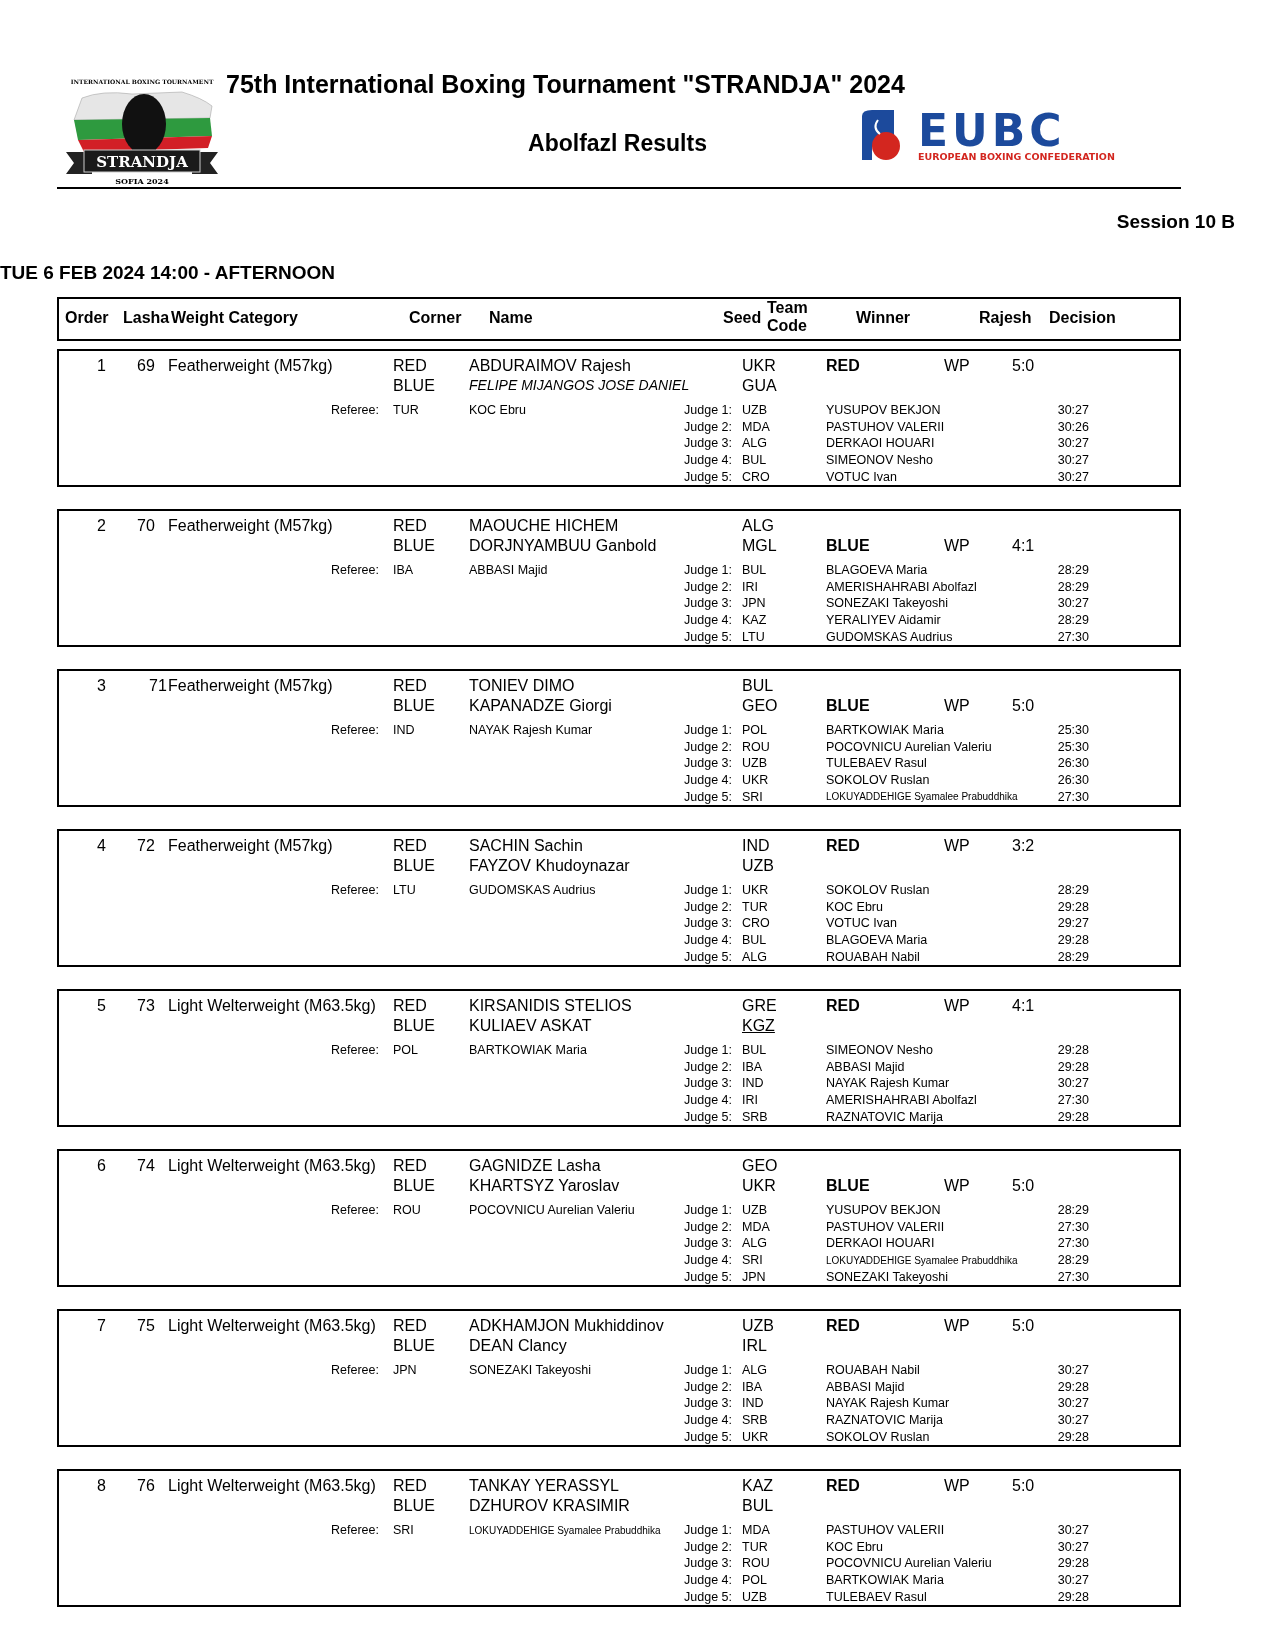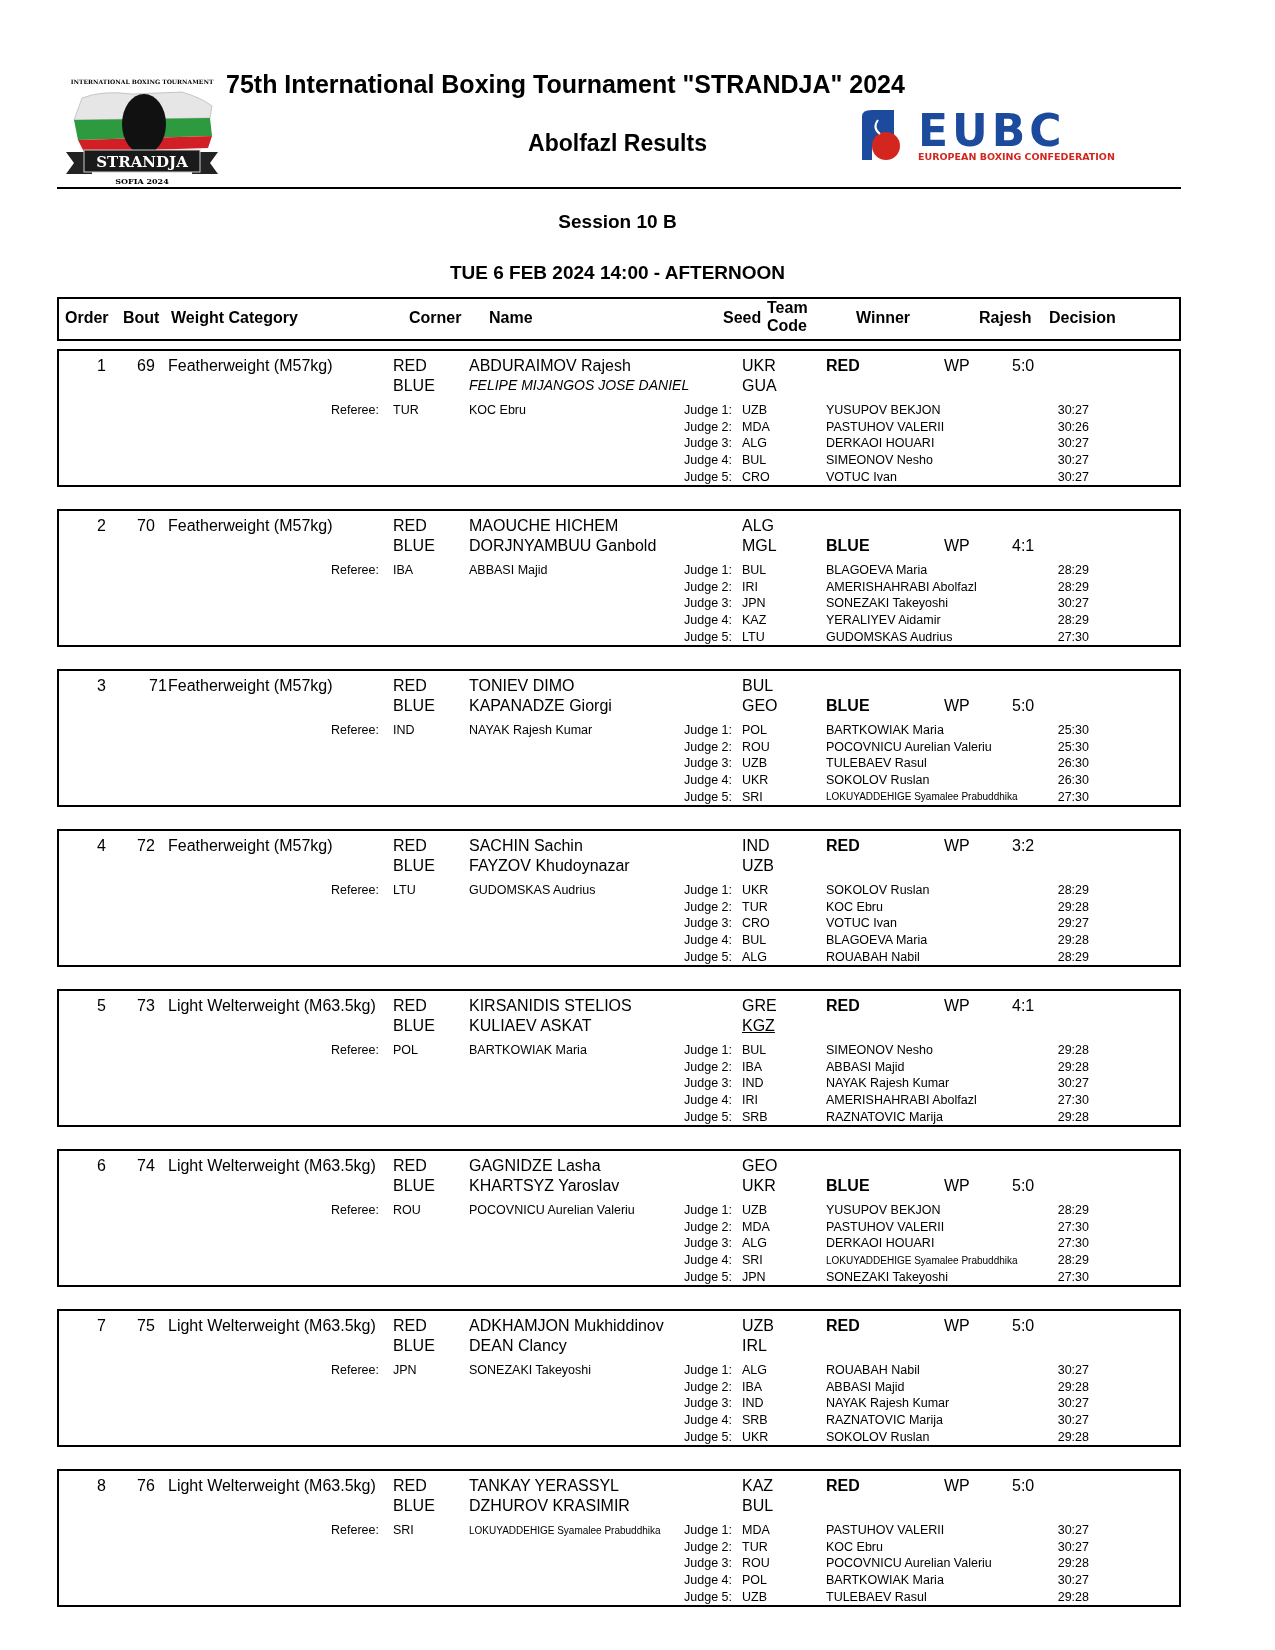--- a/index.html
+++ b/index.html
@@ -5,22 +5,22 @@
   html, body { margin: 0; padding: 0; background: #ffffff; }
   body { width: 1275px; height: 1650px; position: relative; font-family: "Liberation Sans", sans-serif; color: #000; overflow: hidden; }
   .abs { position: absolute; }
 
   
   .logo-left { left: 62px; top: 76px; width: 160px; height: 112px; }
   .title { left: 226px; top: 70px; font-size: 25px; font-weight: bold; white-space: nowrap; }
   .subtitle { left: 0; width: 1235px; top: 130px; text-align: center; font-size: 23px; font-weight: bold; }
   .logo-right { left: 858px; top: 110px; width: 320px; height: 60px; }
   .header-rule { left: 57px; top: 187px; width: 1124px; height: 2px; background: #000; }
-  .session { left: 0; width: 1235px; top: 211px; text-align: center; font-size: 19px; font-weight: bold; }
-  .datetime { left: 0; width: 1235px; top: 262px; text-align: center; font-size: 19px; font-weight: bold; }
+  .session { left: 0; width: 1235px; top: 211px; text-align: right; font-size: 19px; font-weight: bold; }
+  .datetime { left: 0; width: 1235px; top: 262px; font-size: 19px; font-weight: bold; }
 
   
   .colhead { left: 57px; top: 297px; width: 1120px; height: 40px; border: 2px solid #000; }
   .ch { position: absolute; font-size: 16px; font-weight: bold; white-space: nowrap; }
 
   
   .bout { position: absolute; left: 57px; width: 1120px; height: 134px; border: 2px solid #000; }
   .b-top { position: absolute; font-size: 16px; white-space: nowrap; }
   .b-small { position: absolute; font-size: 12.5px; white-space: nowrap; }
   .tiny { font-size: 10px; }
@@ -58,21 +58,21 @@
     <text x="60" y="50" font-size="9.5" font-weight="bold" fill="#d3261f" font-family="DejaVu Sans, sans-serif">EUROPEAN BOXING CONFEDERATION</text>
   </svg>
 </div>
 
 <div class="abs header-rule"></div>
 <div class="abs session">Session 10 B</div>
 <div class="abs datetime">TUE 6 FEB 2024  14:00 - AFTERNOON</div>
 
 <div class="abs colhead">
   <div class="ch" style="left:6px;top:10px;">Order</div>
-  <div class="ch" style="left:64px;top:10px;">Bout</div>
+  <div class="ch" style="left:64px;top:10px;">Lasha</div>
   <div class="ch" style="left:112px;top:10px;">Weight Category</div>
   <div class="ch" style="left:350px;top:10px;">Corner</div>
   <div class="ch" style="left:430px;top:10px;">Name</div>
   <div class="ch" style="left:664px;top:10px;">Seed</div>
   <div class="ch" style="left:708px;top:0px;">Team</div>
   <div class="ch" style="left:708px;top:18px;">Code</div>
   <div class="ch" style="left:797px;top:10px;">Winner</div>
   <div class="ch" style="left:920px;top:10px;">Rajesh</div>
   <div class="ch" style="left:990px;top:10px;">Decision</div>
 </div>

